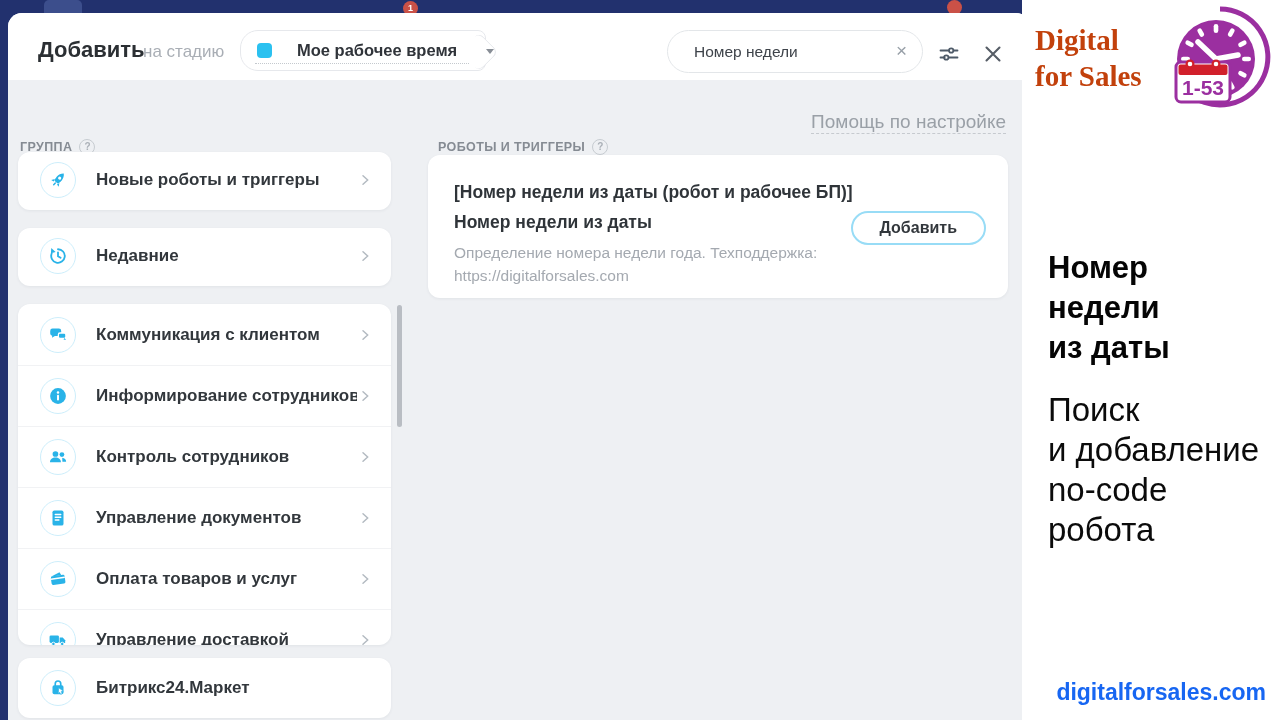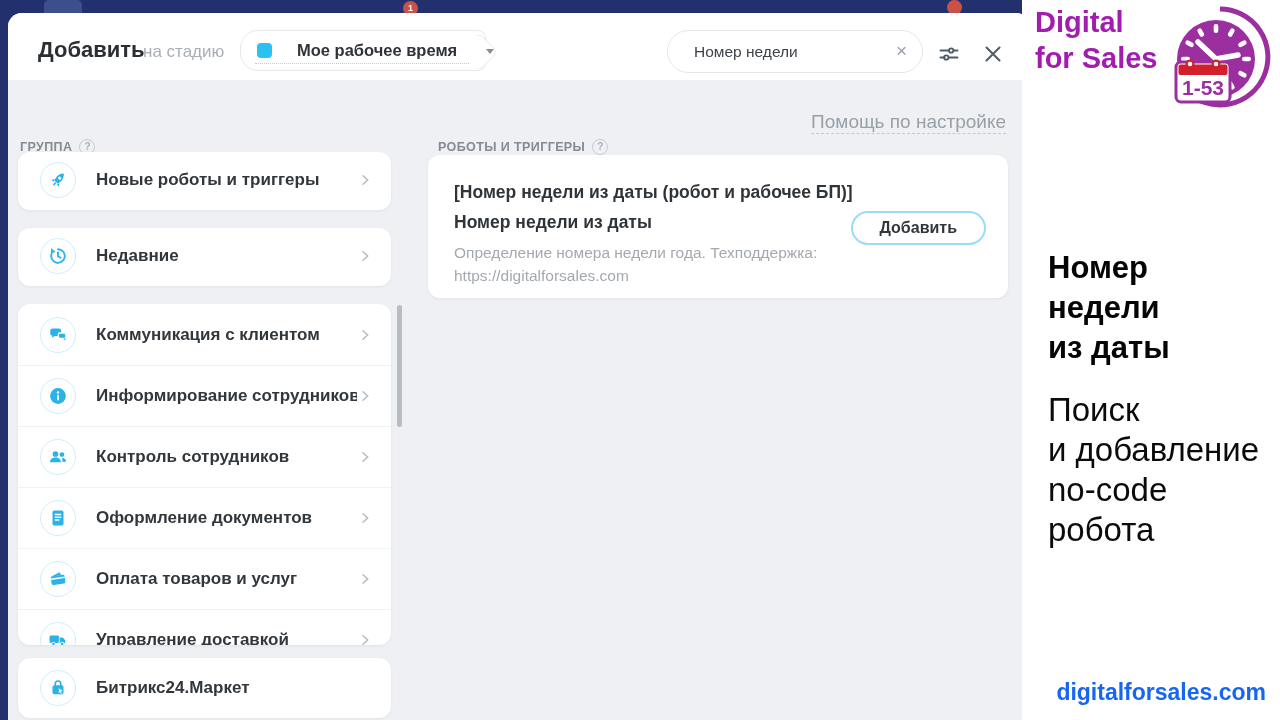--- a/index.html
+++ b/index.html
@@ -75,21 +75,21 @@
                 border-radius:12px; box-shadow:0 1px 3px rgba(60,70,80,.07); }
   .robot-title { position:absolute; left:26px; top:22px; width:400px; font-size:17.5px; font-weight:bold;
                  color:#2f3439; line-height:30px; }
   .robot-desc { position:absolute; left:26px; top:86px; width:430px; font-size:15.5px; color:#a4a9b0; line-height:23px; }
   .add-btn { position:absolute; right:22px; top:56px; height:34px; padding:0 27px; background:#fff;
              border:2px solid #98dcf6; border-radius:18px; font-family:"Liberation Sans",sans-serif;
              font-size:16px; font-weight:600; color:#32373c; cursor:pointer; }
 
   
   .branding { position:absolute; left:1022px; top:0; width:258px; height:720px; background:#fff; }
-  .logo-text { position:absolute; left:13px; top:4px; font-size:29px; font-weight:bold; color:#a21caf; line-height:36px; }
+  .logo-text { position:absolute; left:13px; top:22px; font-size:29px; font-weight:bold; color:#c2410c; line-height:36px;font-family:Liberation Serif, serif; }
   .logo-clock { position:absolute; left:146px; top:5px; }
   .brand-heading { position:absolute; left:26px; top:248px; font-size:31px; font-weight:bold; color:#050505; line-height:40px; }
   .brand-text { position:absolute; left:26px; top:390px; font-size:33px; color:#0b0b0b; line-height:40px; }
   .brand-footer { position:absolute; right:14px; bottom:14px; font-size:23px; font-weight:bold; color:#1766f2; cursor:pointer; }
 </style>
 </head>
 <body>
 
 <div class="stage">
 
@@ -220,21 +220,21 @@
           </svg>
         </div>
 
         <div class="row">
           <span class="row-ico">
             <svg width="22" height="22" viewBox="0 0 24 24">
               <rect x="6" y="3.8" width="12" height="16.4" rx="2" fill="#29b3e8"></rect>
               <path d="M9 8.2h6M9 11.2h6M9 14.2h4" stroke="#fff" stroke-width="1.5" stroke-linecap="round"></path>
             </svg>
           </span>
-          <span class="row-label">Оформление документов</span>
+          <span class="row-label">Управление документов</span>
           <svg class="row-chev" width="16" height="16" viewBox="0 0 24 24" fill="none" stroke="#b3bac1" stroke-width="2.2" stroke-linecap="round">
             <path d="M9 5.5 16 12l-7 6.5"></path>
           </svg>
         </div>
 
         <div class="row">
           <span class="row-ico">
             <svg width="22" height="22" viewBox="0 0 24 24">
               <g transform="rotate(-8 12 12)">
                 <path d="M5.2 8.4 14.6 5l1.6 3.4z" fill="#29b3e8"></path>

